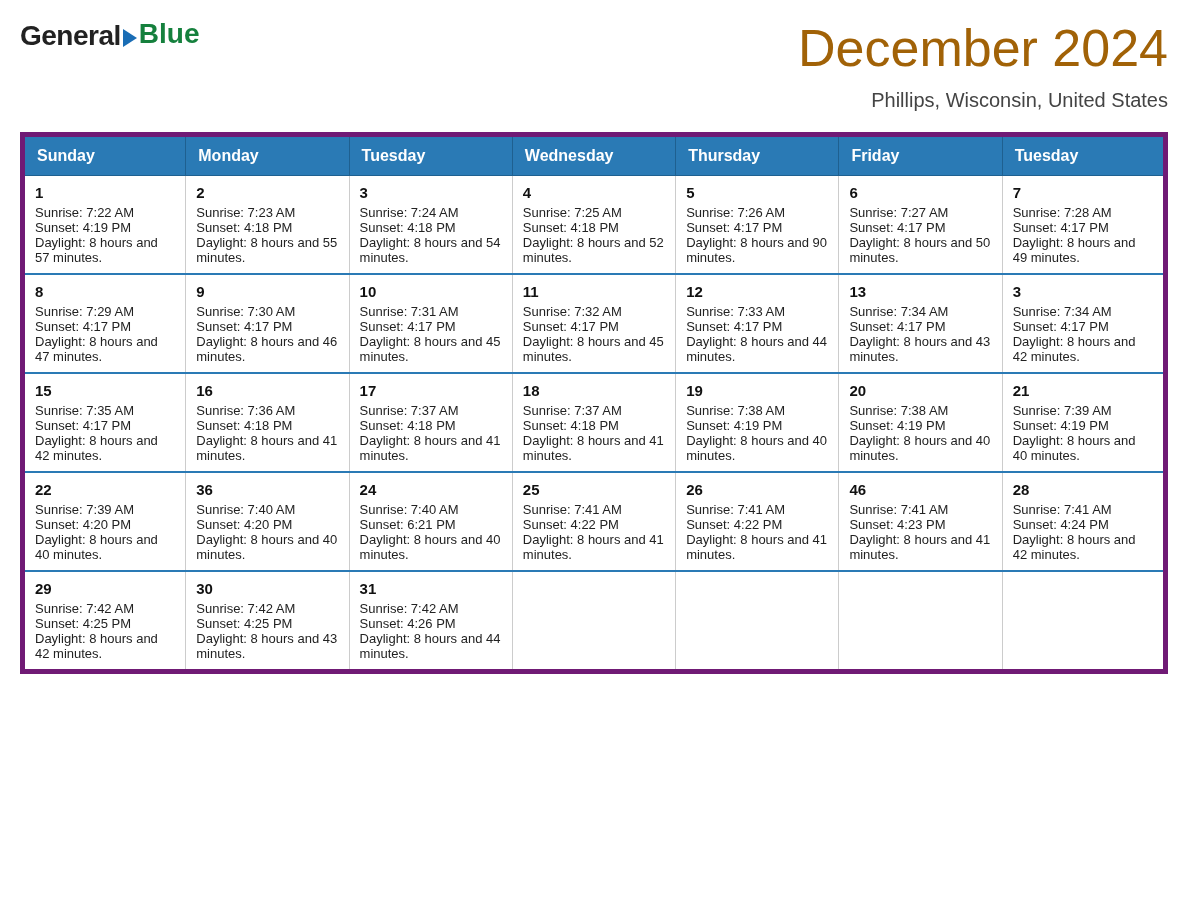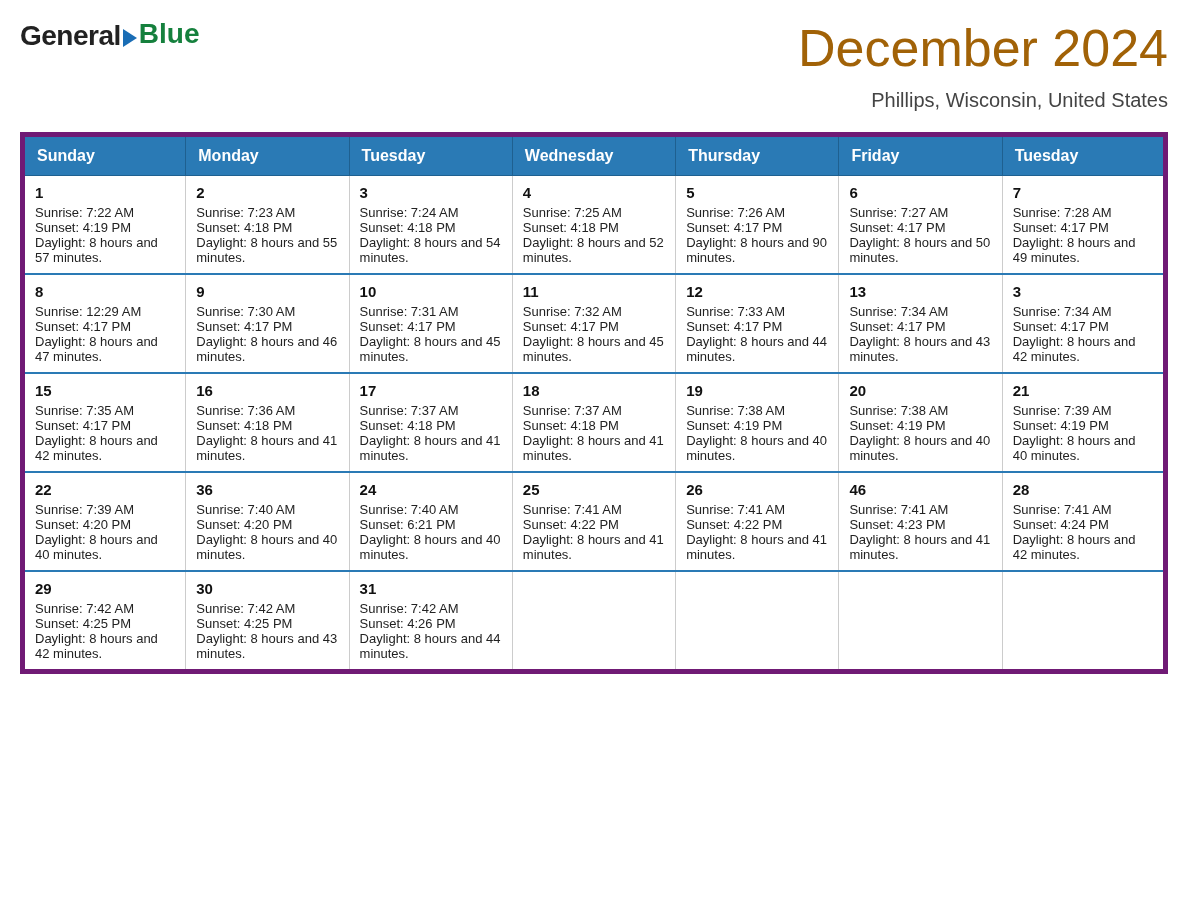--- a/index.html
+++ b/index.html
@@ -185,21 +185,21 @@
             <div>Sunrise: 7:28 AM</div>
             <div>Sunset: 4:17 PM</div>
             <div>Daylight: 8 hours and 49 minutes.</div>
           </div>
         </td>
       </tr>
       <tr class="row-separator">
         <td>
           <div class="cell-content">
             <span class="day-number">8</span>
-            <div>Sunrise: 12:29 AM</div>
+            <div>Sunrise: 7:29 AM</div>
             <div>Sunset: 4:17 PM</div>
             <div>Daylight: 8 hours and 47 minutes.</div>
           </div>
         </td>
         <td>
           <div class="cell-content">
             <span class="day-number">9</span>
             <div>Sunrise: 7:30 AM</div>
             <div>Sunset: 4:17 PM</div>
             <div>Daylight: 8 hours and 46 minutes.</div>

